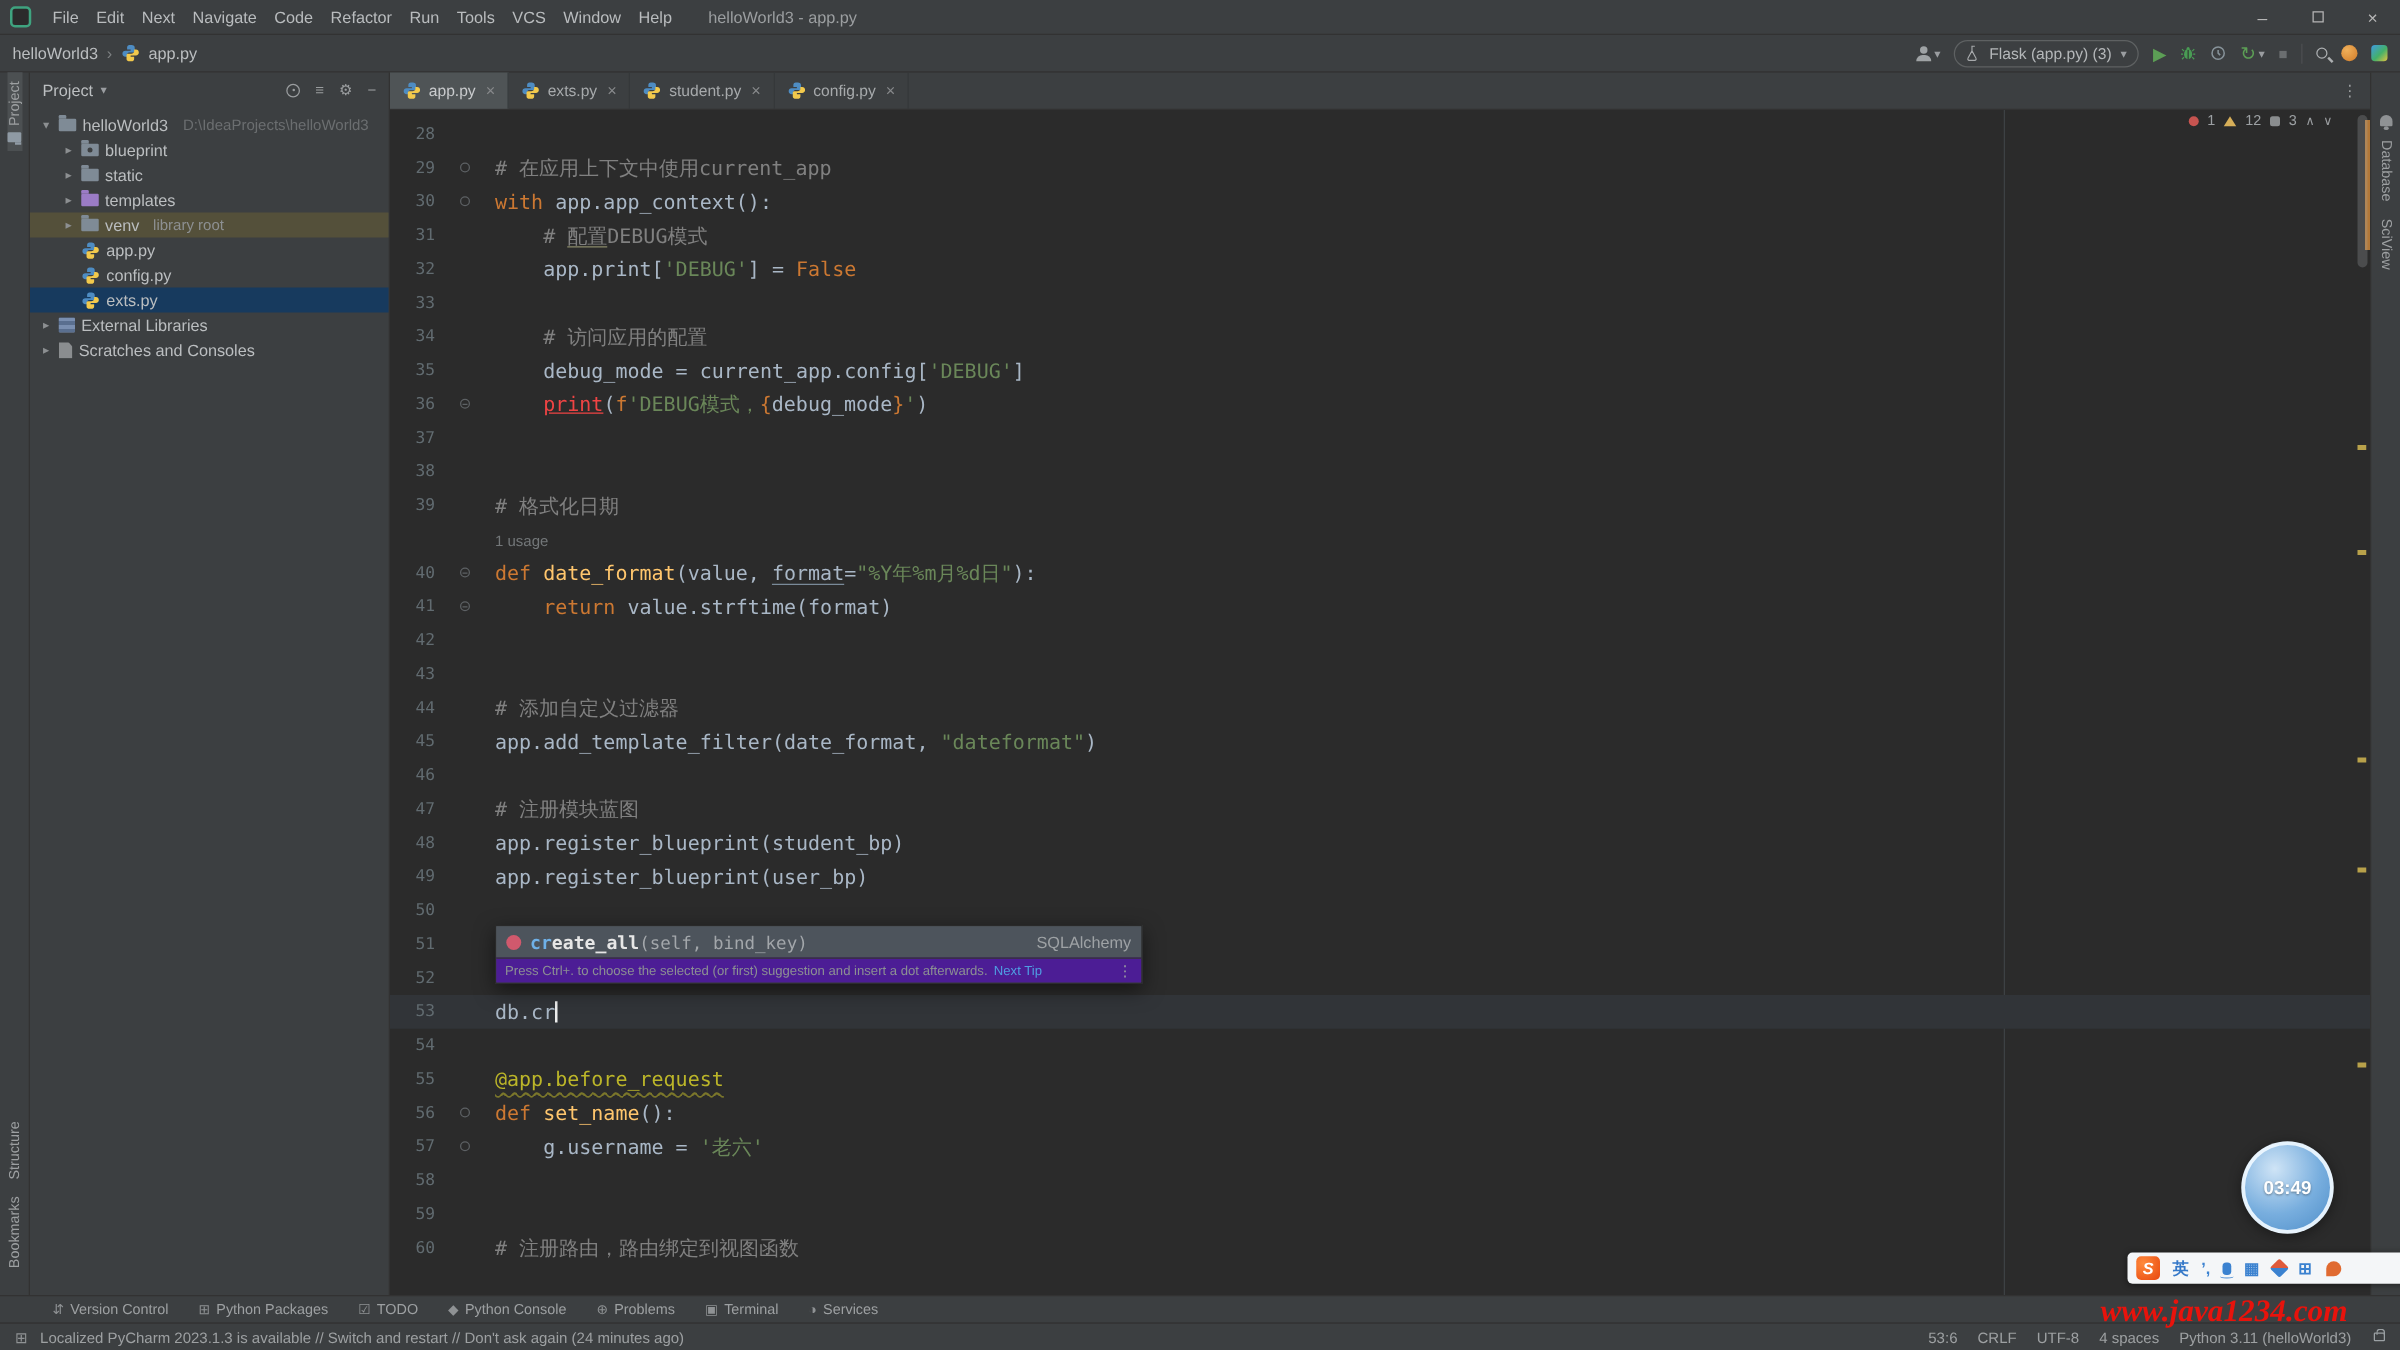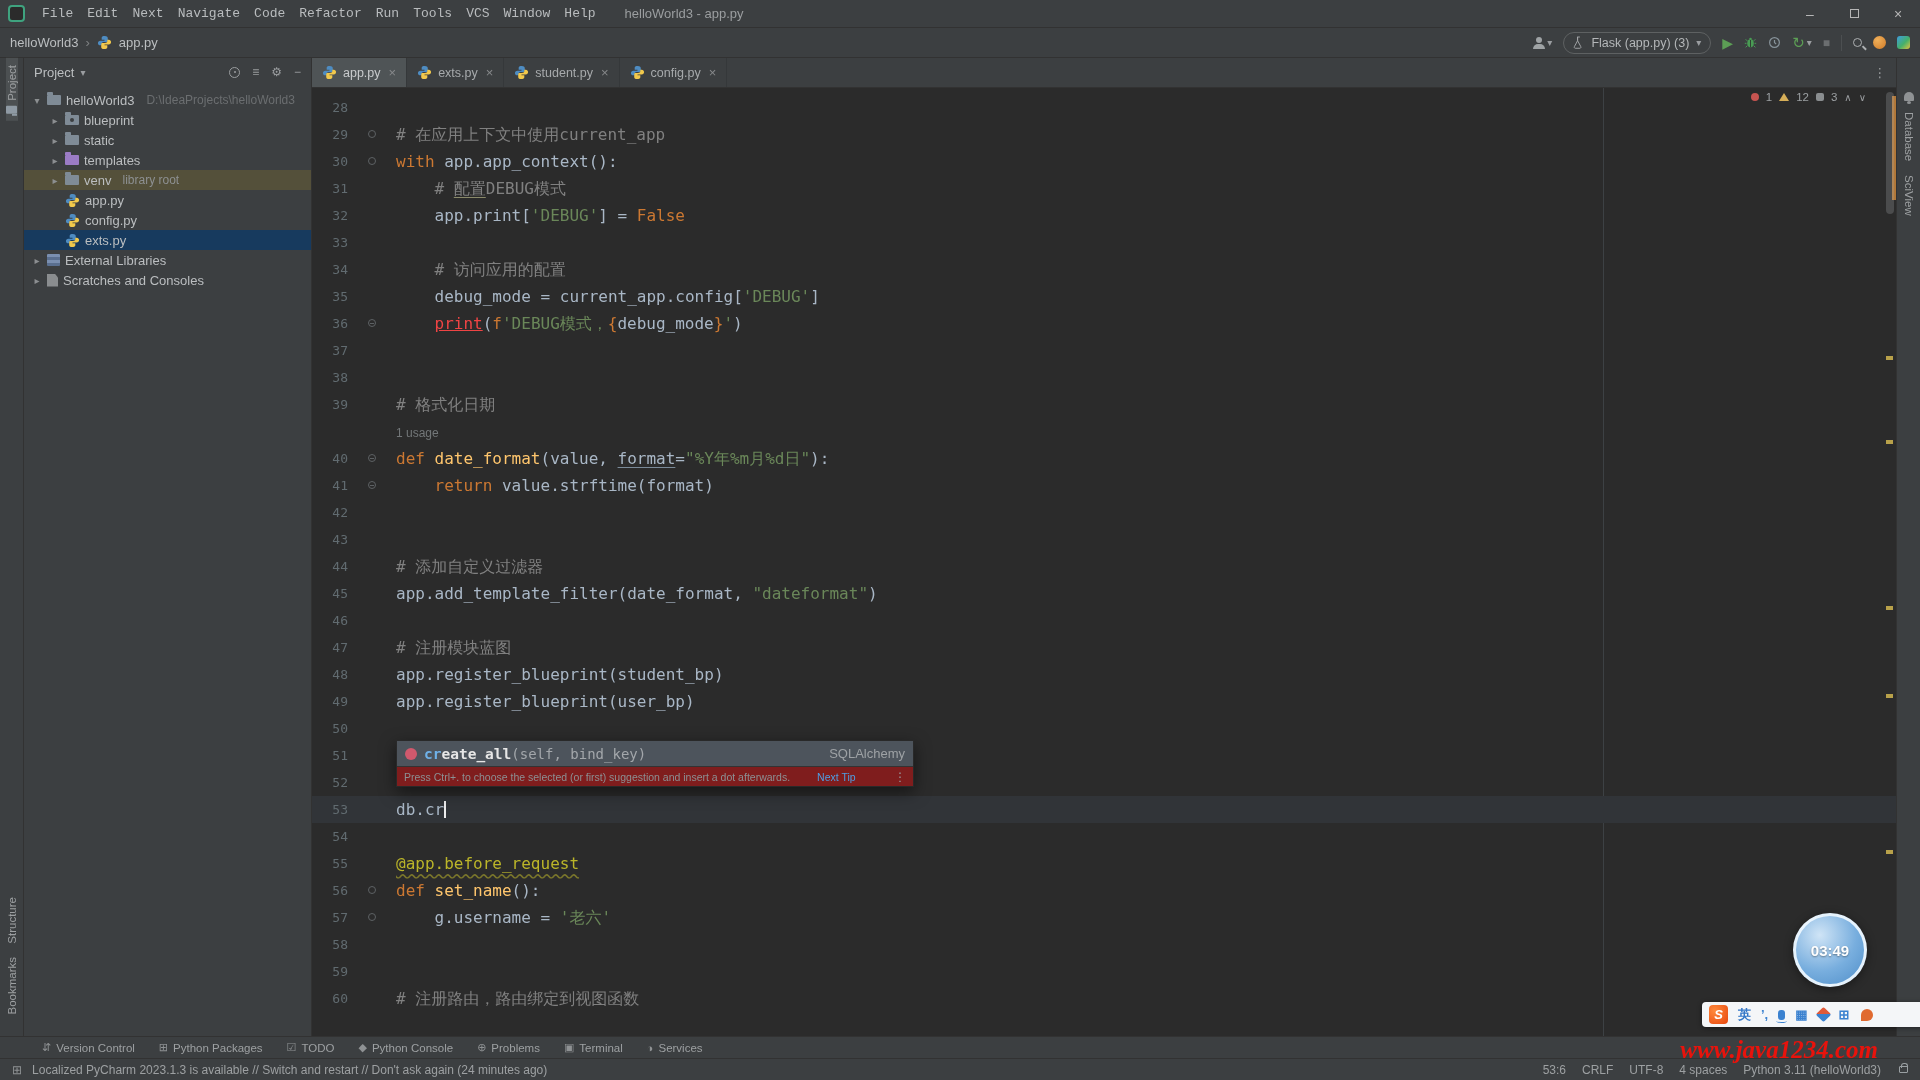--- a/index.html
+++ b/index.html
@@ -2,21 +2,21 @@
 <html><head>
 <meta charset="utf-8">
 <style>
   * { margin:0; padding:0; box-sizing:border-box; }
   html,body { width:1920px; height:1080px; overflow:hidden; }
   body { background:#2b2b2b; font-family:"Liberation Sans",sans-serif; position:relative; color:#bbbbbb; }
 
   
   .titlebar { height:28px; background:#3c3f41; border-bottom:1px solid #323232; display:flex; align-items:center; padding-left:8px; font-size:13px; }
   .logo { width:17px; height:17px; border:2px solid #3fa37f; border-radius:4px; background:#2b2b2b; margin-right:10px; flex:none; }
-  .menus { display:flex;font-family:Liberation Mono, monospace; }
+  .menus { display:flex; }
   .menu-item { padding:0 7px; line-height:28px; color:#b9bcbe; cursor:default; }
   .win-title { margin-left:22px; color:#9b9ea0; }
   .win-controls { margin-left:auto; display:flex; height:28px; }
   .wc { width:44px; display:flex; align-items:center; justify-content:center; color:#b6b6b6; font-size:14px; }
   .wc .maxbox { width:9px; height:9px; border:1px solid #b6b6b6; display:inline-block; }
 
   
   .navbar { height:30px; background:#3c3f41; border-bottom:1px solid #323232; display:flex; align-items:center; padding:0 10px; font-size:13px; }
   .breadcrumb { display:flex; align-items:center; gap:7px; color:#bbbec0; }
   .crumb-sep { color:#7d8082; }
@@ -104,22 +104,22 @@
   .inlay { color:#737779; font-size:12px; font-family:"Liberation Sans",sans-serif; }
   .caret { display:inline-block; width:2px; height:17px; background:#ececec; vertical-align:-3px; }
 
   .popup { position:absolute; left:84px; top:652px; width:518px; background:#45494c; border:1px solid #292929; box-shadow:0 5px 16px rgba(0,0,0,.5); z-index:6; }
   .popup-row { height:25px; display:flex; align-items:center; gap:7px; padding:0 8px; background:#4d545c; }
   .m-icon { width:12px; height:12px; border-radius:50%; background:#d0596d; flex:none; }
   .popup-name { font-weight:bold; color:#e6e6e6; font-size:14.5px; }
   .popup-match { color:#6fb1e8; font-weight:bold; font-size:14.5px; }
   .popup-params { color:#a3a7ab; font-size:14px; }
   .popup-origin { margin-left:auto; color:#9ea2a5; font-size:13px; font-family:"Liberation Sans",sans-serif; }
-  .popup-footer { height:20px; background:#7f1d1d; border-top:1px solid #333; display:flex; align-items:center; gap:5px; padding:0 7px; font-size:10.5px; color:#8c9093; font-family:"Liberation Sans",sans-serif; }
-  .popup-link { color:#4f9ee3;margin-left:22px; }
+  .popup-footer { height:20px; background:#4c1d95; border-top:1px solid #333; display:flex; align-items:center; gap:5px; padding:0 7px; font-size:10.5px; color:#8c9093; font-family:"Liberation Sans",sans-serif; }
+  .popup-link { color:#4f9ee3; }
   .popup-kebab { margin-left:auto; color:#9a9da0; font-size:12px; }
 
   .inspections { position:absolute; top:3px; right:30px; display:flex; align-items:center; gap:7px; font-size:11.5px; color:#9ca0a3; font-family:"Liberation Sans",sans-serif; z-index:4; }
   .insp-err { width:8px; height:8px; border-radius:50%; background:#c75450; }
   .insp-warn { width:0; height:0; border-left:5px solid transparent; border-right:5px solid transparent; border-bottom:8px solid #d6ae58; }
   .insp-weak { width:8px; height:8px; border-radius:2px; background:#8a8d8f; }
   .insp-chev { font-size:10px; color:#9a9da0; }
 
   .vscroll { position:absolute; right:0; top:0; bottom:0; width:14px; z-index:5; }
   .vmark-big { position:absolute; right:0; top:8px; width:4px; height:104px; background:rgba(202,134,60,.85); }

